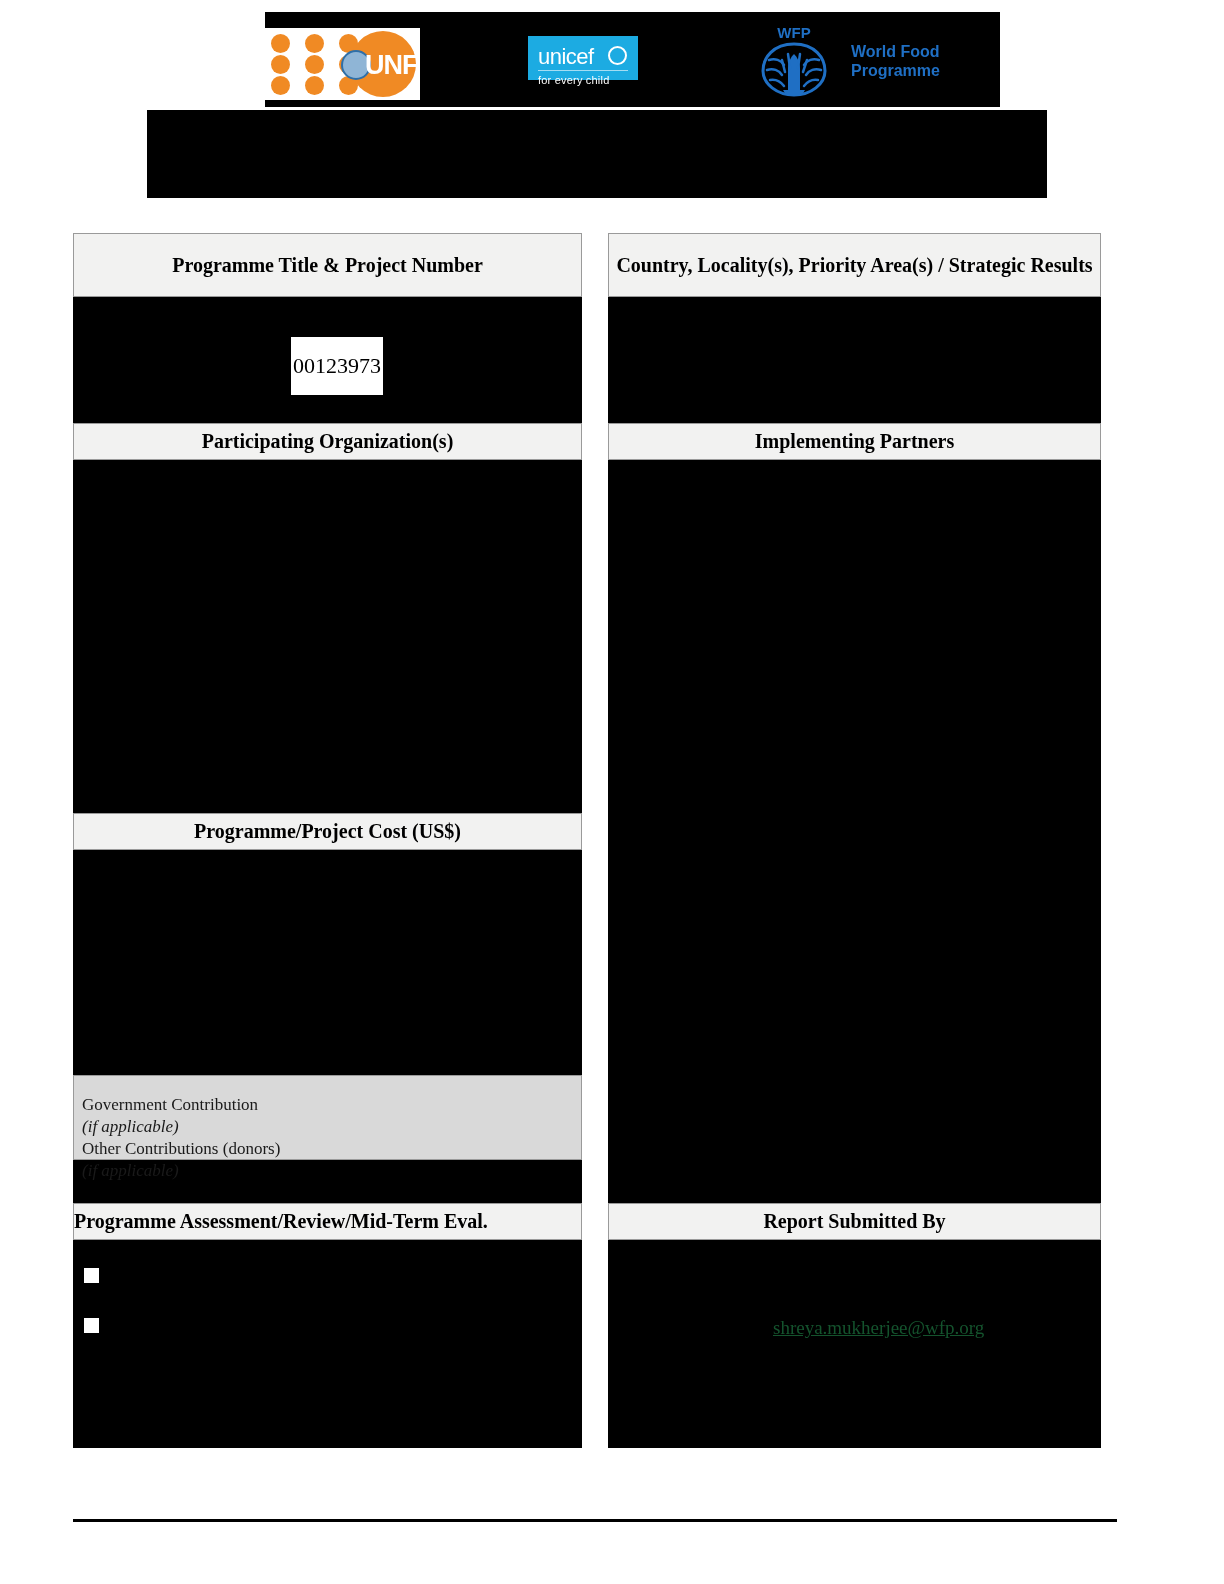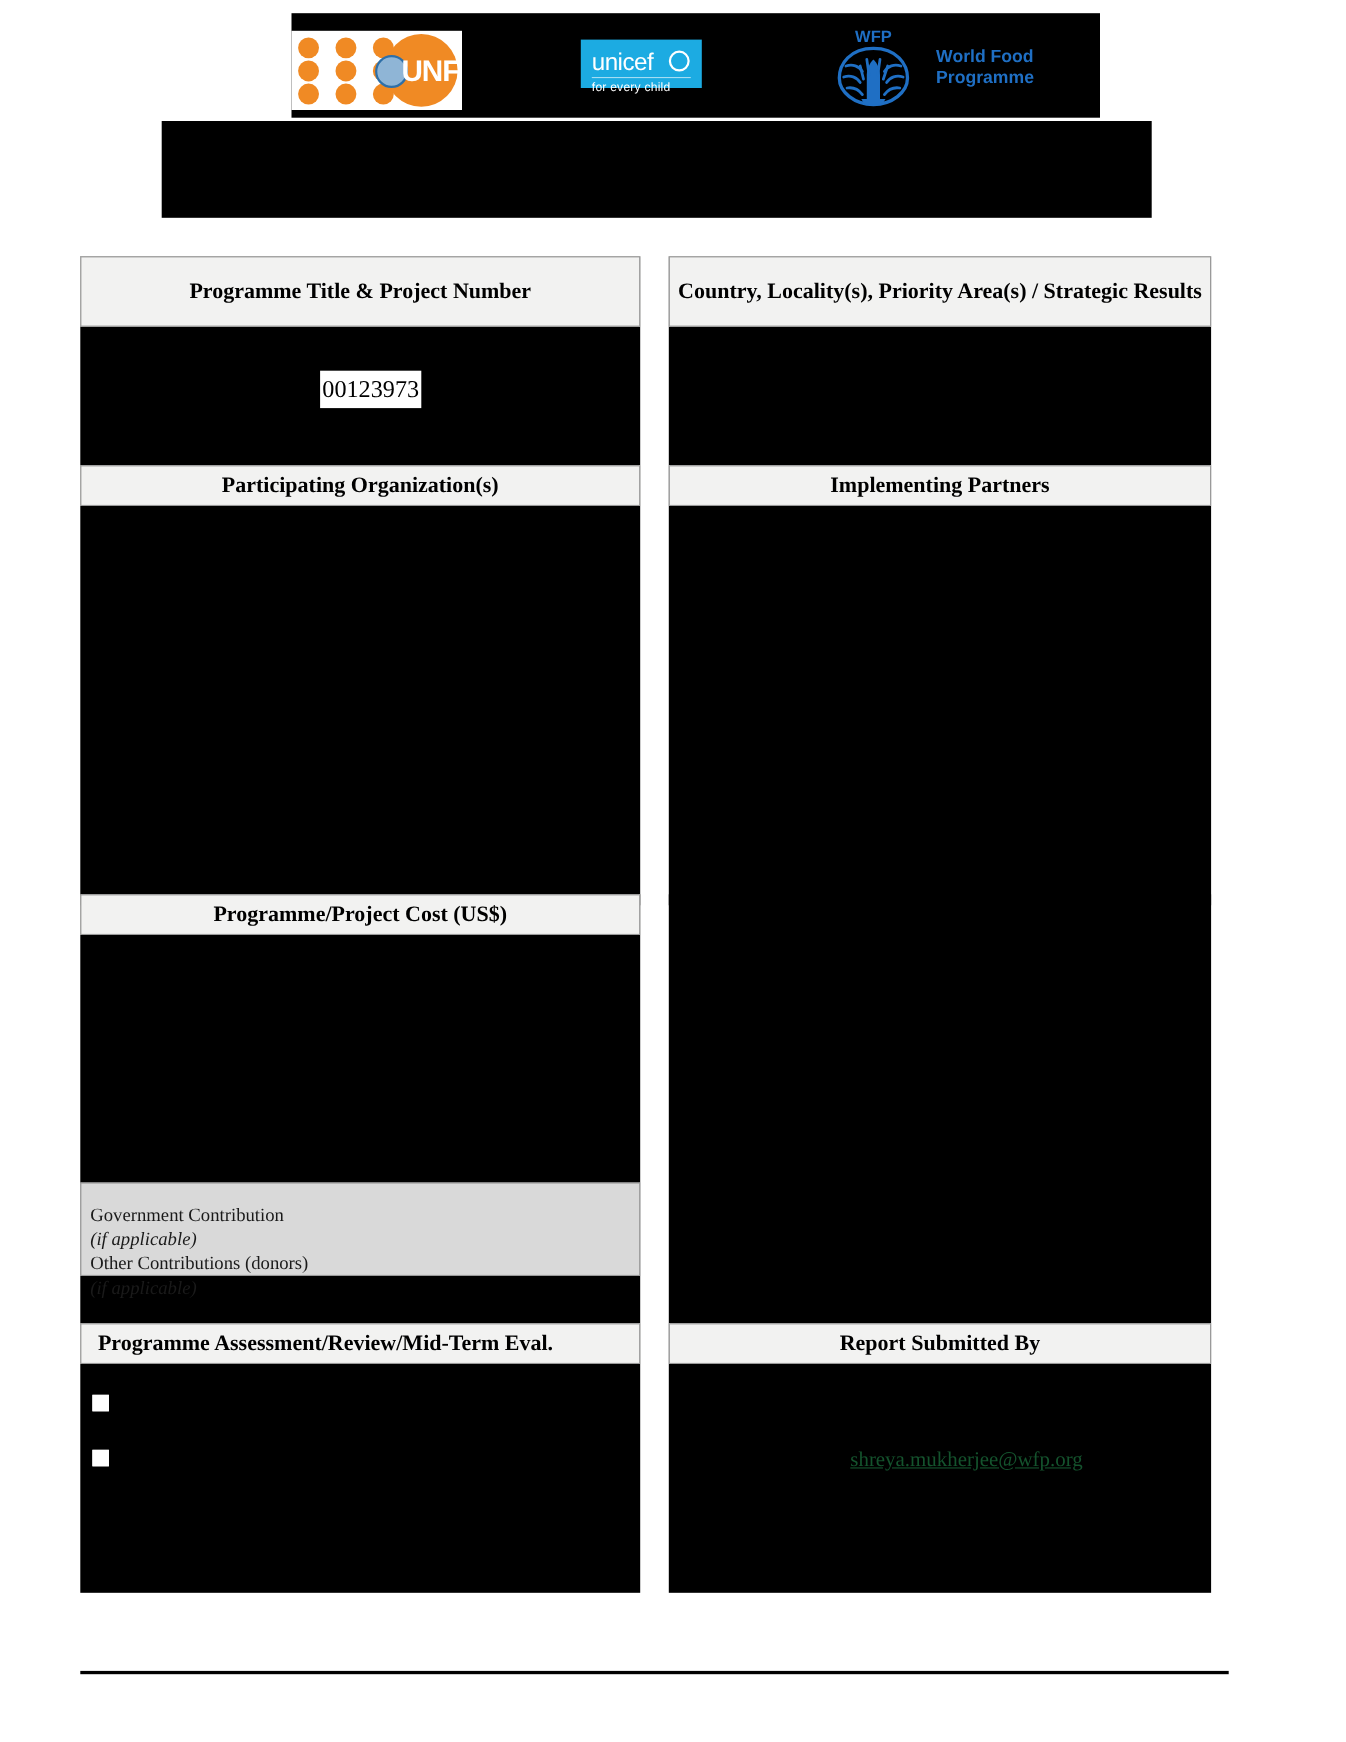--- a/index.html
+++ b/index.html
@@ -197,33 +197,33 @@
     text-align: center;
     font-weight: bold;
     font-size: 20px;
     line-height: 25px;
     color: #000000;
     padding: 2px 6px;
   }
   .hdr.left-align {
     justify-content: flex-start;
     text-align: center;
-    padding-left: 15px;
+    padding-left: 0;
   }
 
   
   #project-number {
     position: absolute;
     left: 218px;
     top: 104px;
     background: #ffffff;
     color: #000000;
     font-size: 22px;
     line-height: 26px;
-    padding: 4px 2px;
+    padding: 16px 2px;
     white-space: nowrap;
   }
 
   
   #contrib-box {
     position: absolute;
     left: 0px;
     width: 509px;
     background: #D9D9D9;
     border: 1px solid #9a9a9a;

